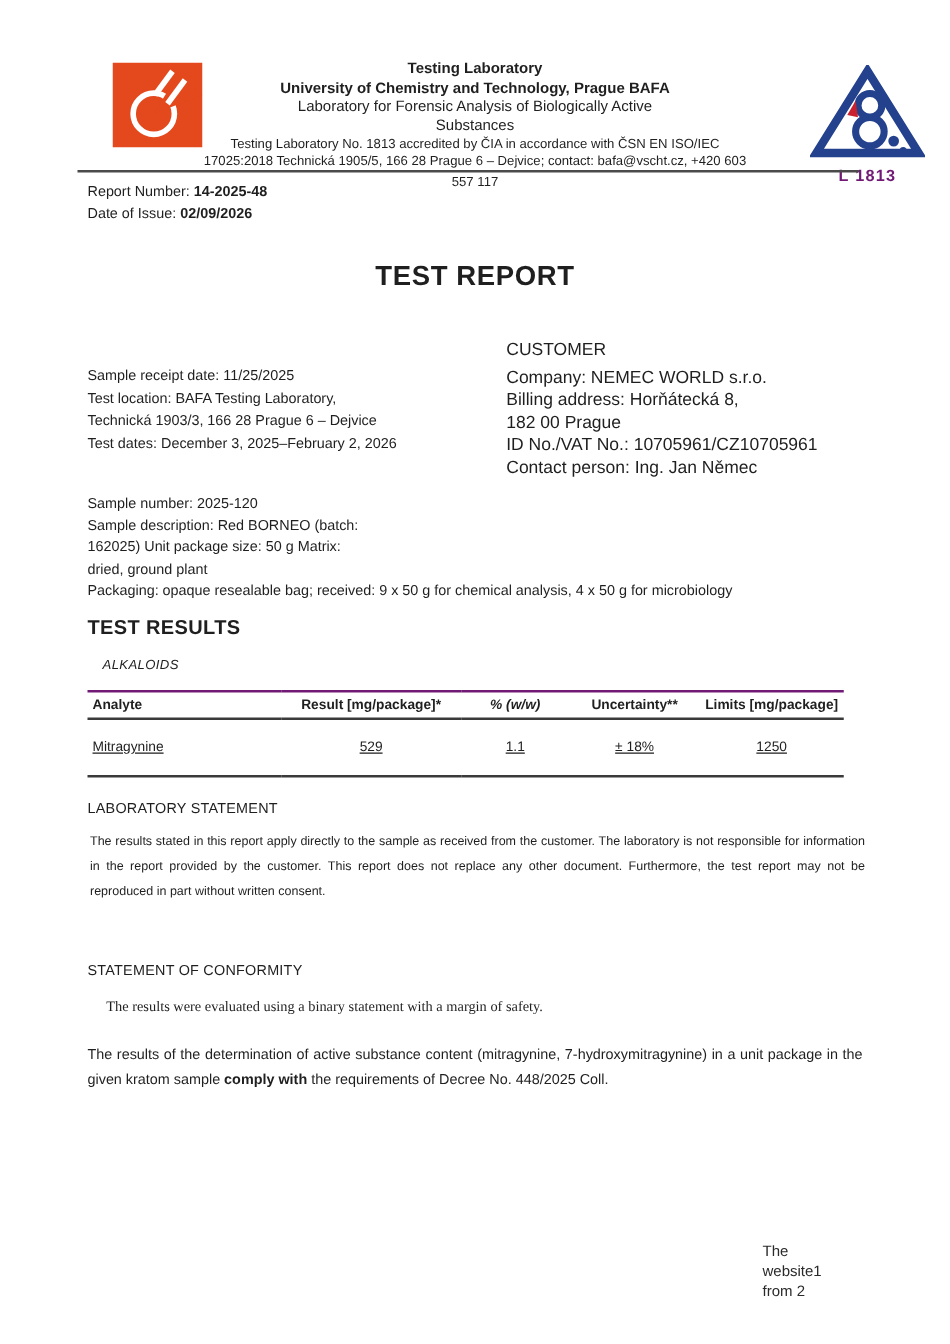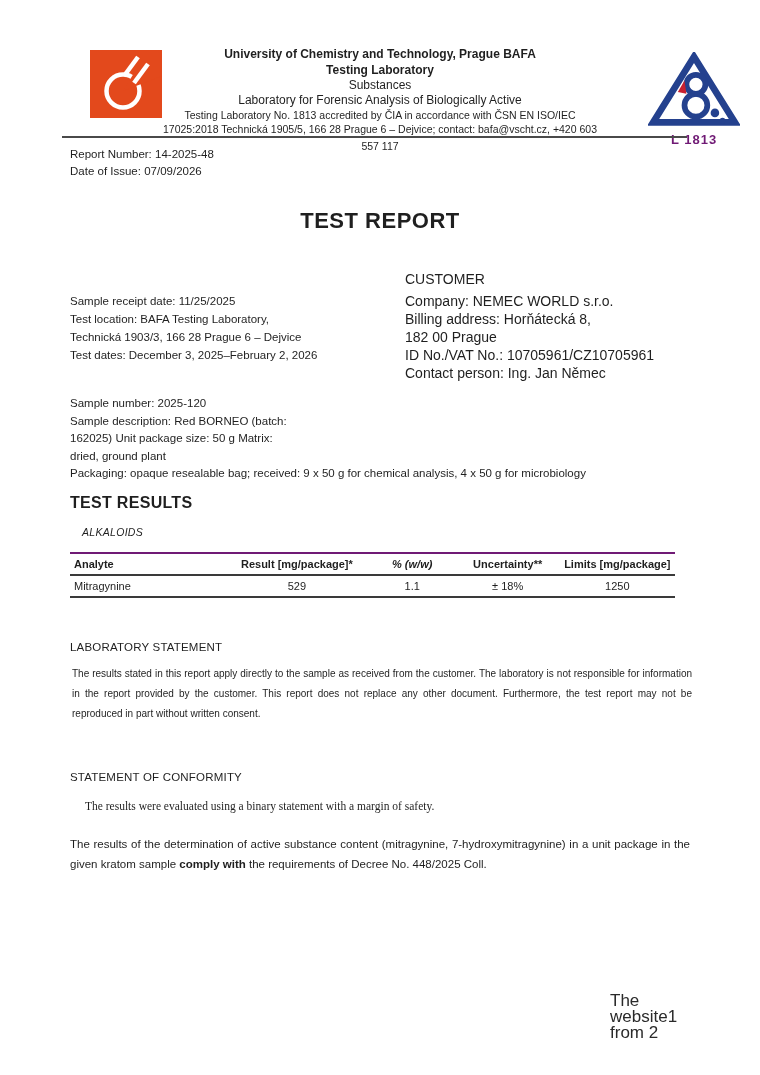--- a/index.html
+++ b/index.html
@@ -23,21 +23,21 @@
   .ht-dept { font-size: 12px; line-height: 15px; }
   .ht-accr { font-size: 10.5px; line-height: 14px; }
   .ht-accr-tail { font-size: 10.5px; line-height: 14px; margin-top: 3px; }
 
   .cia-mark { left: 648px; top: 52px; width: 92px; text-align: center; }
   .cia-label { font-size: 13px; font-weight: bold; letter-spacing: 1px; margin-top: -2px; }
 
   .header-rule { left: 62px; top: 136px; width: 625px; height: 2px; background: #4a4a4a; }
 
   .report-meta { left: 70px; top: 146px; font-size: 11.5px; line-height: 17px; }
-  .report-meta b { font-weight: normal; margin-top: 46px; }
+  .report-meta b { font-weight: bold; margin-top: 46px; }
 
   
   .doc-title {
     left: 0; top: 208px; width: 760px;
     text-align: center; font-size: 22px; font-weight: bold;
     letter-spacing: 0.5px;
   }
 
   
   .info-cols { left: 70px; top: 270px; width: 620px; display: flex; }
@@ -56,61 +56,61 @@
     left: 70px; top: 552px; width: 605px;
     border-collapse: collapse; table-layout: fixed;
     font-size: 11px;
   }
   .results-table thead th {
     border-top: 2px solid #701a75;
     border-bottom: 2px solid #3a3a3a;
     font-weight: bold; padding: 4px 4px;
   }
   .results-table thead th:nth-child(3) { font-style: italic; }
-  .results-table td { padding: 4px 4px; }
+  .results-table td { padding: 16px 4px; text-decoration: underline; }
   .results-table tbody tr:last-child td { border-bottom: 2px solid #3a3a3a; }
   .col-analyte { width: 26%; text-align: left; }
   .col-c { text-align: center; }
   .w-result { width: 24%; } .w-ww { width: 14%; } .w-unc { width: 17%; } .w-lim { width: 19%; }
 
   
   .lab-heading { left: 70px; top: 641px; font-size: 11.5px; letter-spacing: 0.2px; }
   .lab-body {
     left: 72px; top: 664px; width: 620px;
     font-size: 10px; line-height: 20px; text-align: justify;
   }
   .conf-heading { left: 70px; top: 771px; font-size: 11.5px; letter-spacing: 0.2px; }
   .conf-line1 { left: 85px; top: 800px; width: 620px; font-size: 11.5px; font-family: Liberation Serif, serif; }
   .conf-para {
     left: 70px; top: 834px; width: 620px;
     font-size: 11.5px; line-height: 20px; text-align: justify;
   }
   .conf-para b { font-weight: bold; }
 
   
-  .page-footer { left: 610px; top: 993px; font-size: 17px; line-height: 16px; color: #2a2a2a; }
+  .page-footer { left: 610px; top: 993px; font-size: 12px; line-height: 16px; color: #2a2a2a; }
 </style>
 </head>
 <body>
 
 <div class="abs uct-logo">
   <svg width="72" height="68" viewBox="0 0 72 68" xmlns="http://www.w3.org/2000/svg">
     <rect x="0" y="0" width="72" height="68" fill="#e3491c"></rect>
     <circle cx="33" cy="41" r="16.5" fill="none" stroke="#ffffff" stroke-width="4.5"></circle>
     <polygon points="33,41 52,10 72,26" fill="#e3491c"></polygon>
     <line x1="34" y1="26" x2="48" y2="7" stroke="#ffffff" stroke-width="4.5"></line>
     <line x1="44" y1="33" x2="58" y2="14" stroke="#ffffff" stroke-width="4.5"></line>
   </svg>
 </div>
 
 <div class="abs header-text">
+  <div class="ht-org">Testing Laboratory</div>
   <div class="ht-org">University of Chemistry and Technology, Prague BAFA</div>
-  <div class="ht-org">Testing Laboratory</div>
+  <div class="ht-dept">Laboratory for Forensic Analysis of Biologically Active</div>
   <div class="ht-dept">Substances</div>
-  <div class="ht-dept">Laboratory for Forensic Analysis of Biologically Active</div>
   <div class="ht-accr">Testing Laboratory No. 1813 accredited by ČIA in accordance with ČSN EN ISO/IEC</div>
   <div class="ht-accr">17025:2018 Technická 1905/5, 166 28 Prague 6 – Dejvice; contact: bafa@vscht.cz, +420 603</div>
   <div class="ht-accr-tail">557 117</div>
 </div>
 
 <div class="abs cia-mark">
   <svg width="92" height="78" viewBox="0 0 96 82" xmlns="http://www.w3.org/2000/svg">
     <path d="M48 5 L91 74 L5 74 Z" fill="none" stroke="#24418e" stroke-width="7"></path>
     <circle cx="50" cy="34" r="10" fill="none" stroke="#24418e" stroke-width="6"></circle>
     <circle cx="50" cy="56" r="12" fill="none" stroke="#24418e" stroke-width="6"></circle>
@@ -118,21 +118,21 @@
     <circle cx="70" cy="64" r="4.5" fill="#24418e"></circle>
     <circle cx="78" cy="72" r="3" fill="#24418e"></circle>
   </svg>
   <div class="cia-label" style="color:#701a75;">L 1813</div>
 </div>
 
 <div class="abs header-rule"></div>
 
 <div class="abs report-meta">
   <div><span>Report Number: </span><b>14-2025-48</b></div>
-  <div><span>Date of Issue: </span><b>07/09/2026</b></div>
+  <div><span>Date of Issue: </span><b>02/09/2026</b></div>
 </div>
 
 <div class="abs doc-title">TEST REPORT</div>
 
 <div class="abs info-cols">
   <div class="info-left">
     <div>Sample receipt date: 11/25/2025</div>
     <div>Test location: BAFA Testing Laboratory,</div>
     <div>Technická 1903/3, 166 28 Prague 6 – Dejvice</div>
     <div>Test dates: December 3, 2025–February 2, 2026</div>

